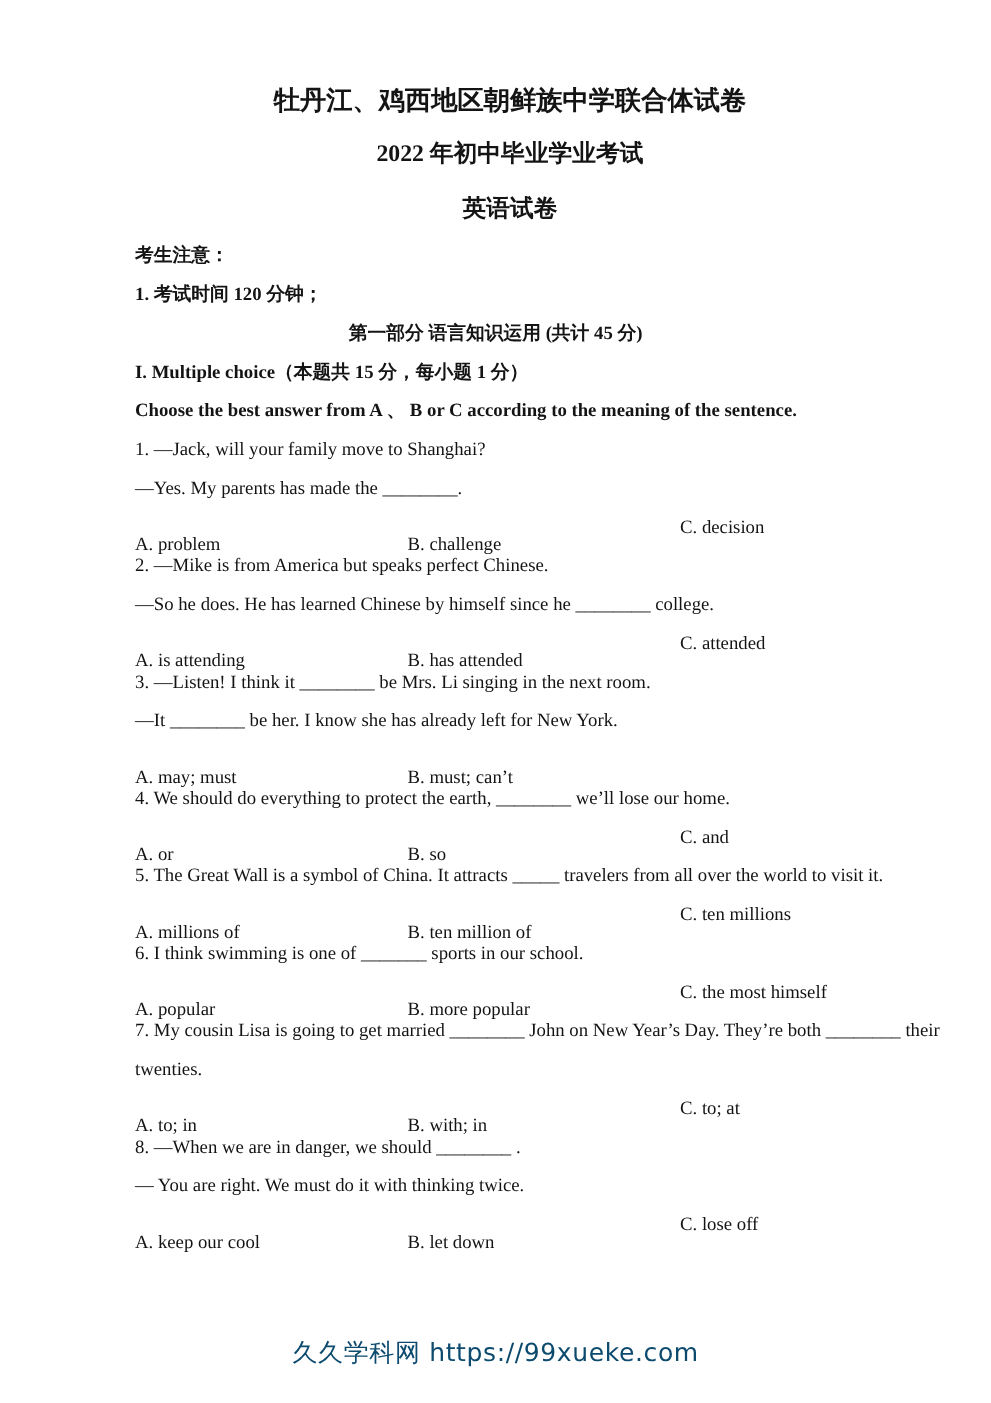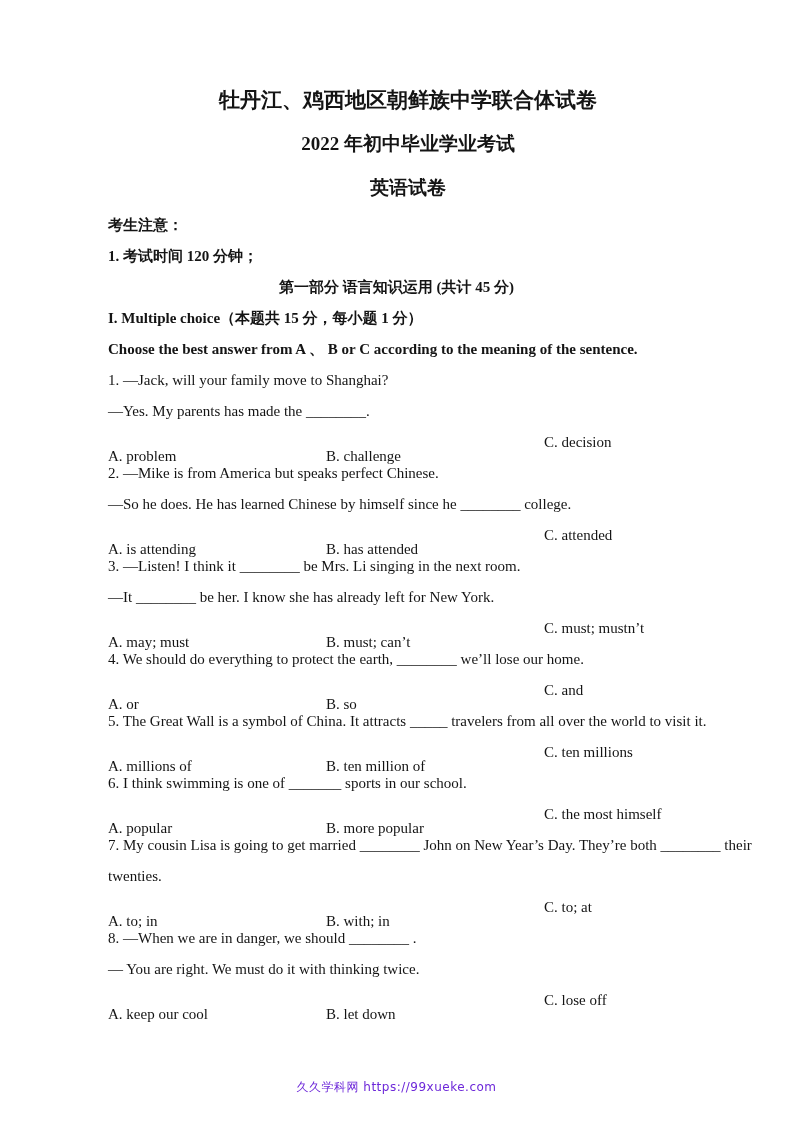--- a/index.html
+++ b/index.html
@@ -7,21 +7,21 @@
     width: 793px;
     height: 1122px;
     margin: 0 auto;
     background: #ffffff;
     position: relative;
     overflow: hidden;
     font-family: "Liberation Serif", "DejaVu Serif", serif;
     color: #141414;
   }
   .content { padding: 0 108px; }
-  .title-block { padding-top: 78px; margin-left: 23px; }
+  .title-block { padding-top: 58px; margin-left: 23px; }
   .title-line {
     text-align: center;
     font-weight: bold;
     height: 44px;
     line-height: 44px;
     white-space: nowrap;
   }
   .title-main { font-size: 21px; }
   .title-sub  { font-size: 19px; text-align: center; }
   .line {
@@ -34,22 +34,22 @@
   .center { text-align: center; }
   .options { display: flex; }
   .opt-a, .opt-b { width: 218px; margin-top: 14px; }
   .opt-c { flex: 1; }
   .watermark {
     position: absolute;
     left: 0; right: 0;
     bottom: 26px;
     text-align: center;
     font-family: "DejaVu Sans", "Liberation Sans", sans-serif;
-    font-size: 12px;
-    color: #6d28d9;
+    font-size: 20px;
+    color: #0c4a6e;
     letter-spacing: 0.5px;
   }
 </style>
 </head>
 <body>
 
 <div class="page">
   <div class="title-block">
     <div class="title-line title-main">牡丹江、鸡西地区朝鲜族中学联合体试卷</div>
     <div class="title-line title-sub">2022 年初中毕业学业考试</div>
@@ -83,21 +83,20 @@
         <span class="opt-c">C. attended</span>
       </div>
     </div>
 
     <div>
       <div class="line">3. —Listen! I think it ________ be Mrs. Li singing in the next room.</div>
       <div class="line">—It ________ be her. I know she has already left for New York.</div>
       <div class="line options">
         <span class="opt-a">A. may; must</span>
         <span class="opt-b">B. must; can’t</span>
-        <span class="opt-c">C. must; mustn’t</span>
       </div>
     </div>
 
     <div>
       <div class="line">4. We should do everything to protect the earth, ________ we’ll lose our home.</div>
       <div class="line options">
         <span class="opt-a">A. or</span>
         <span class="opt-b">B. so</span>
         <span class="opt-c">C. and</span>
       </div>

